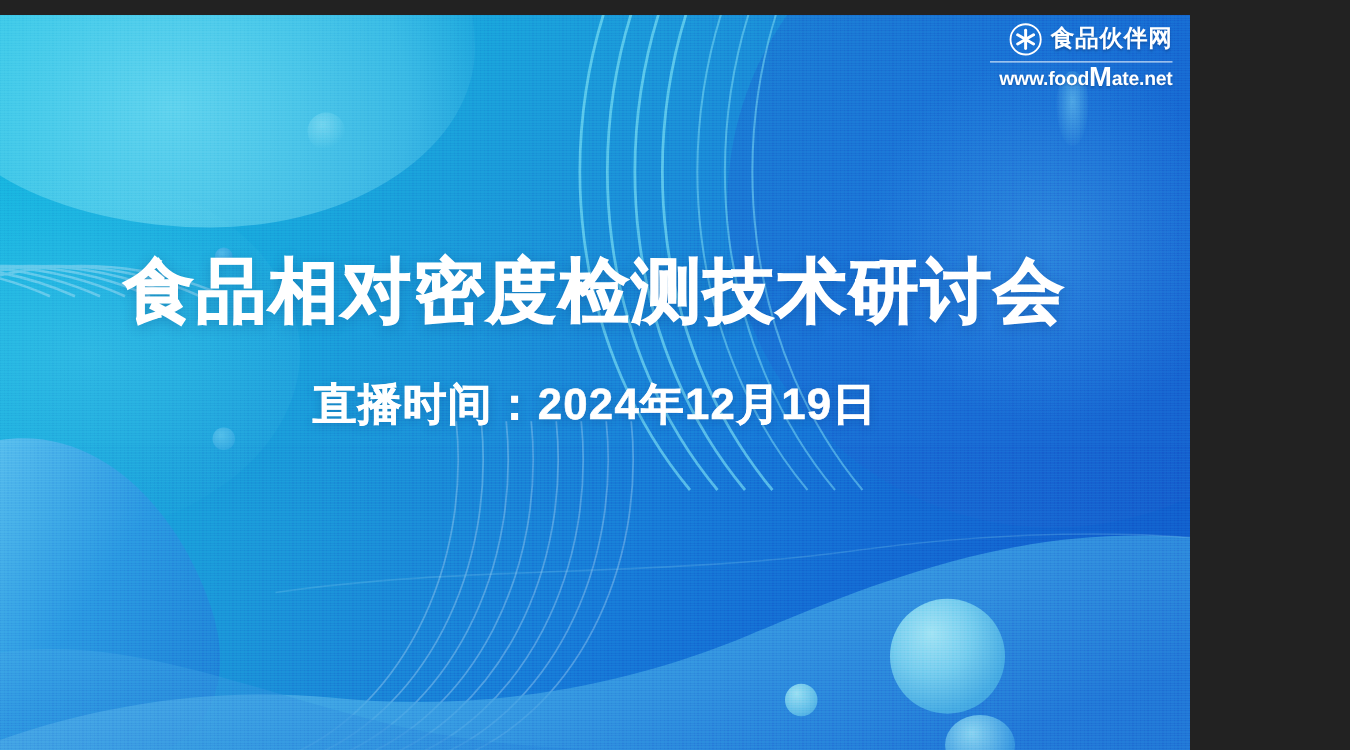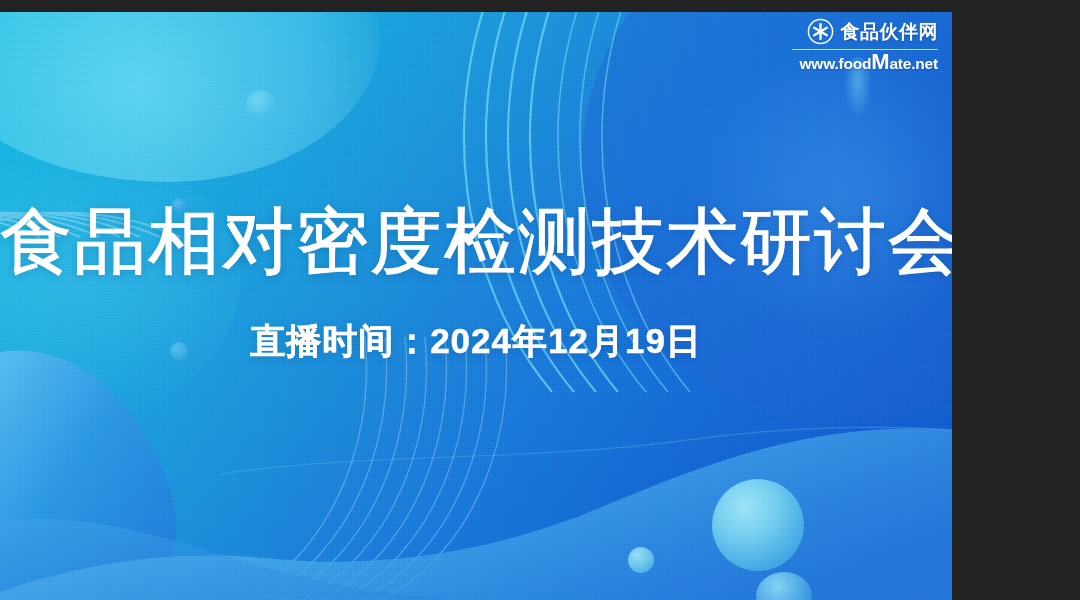--- a/index.html
+++ b/index.html
@@ -145,22 +145,22 @@
   }
   .logo-url .big-m { font-size:22px; font-weight:bold; line-height:.9; }
 
   
   .text-block {
     position:absolute; left:0; right:0; top:192px;
     text-align:center; z-index:7;
   }
   .headline {
     color:#ffffff;
-    font-size:72px;
-    font-weight:normal;
+    font-size:56px;
+    font-weight:bold;
     letter-spacing:2px;
     line-height:1.05;
     white-space:nowrap;
     text-shadow:0 2px 10px rgba(5,55,120,.30);
     -webkit-text-stroke:1.1px #ffffff;
   }
   .subline {
     margin-top:42px;
     color:#ffffff;
     font-size:35px;

